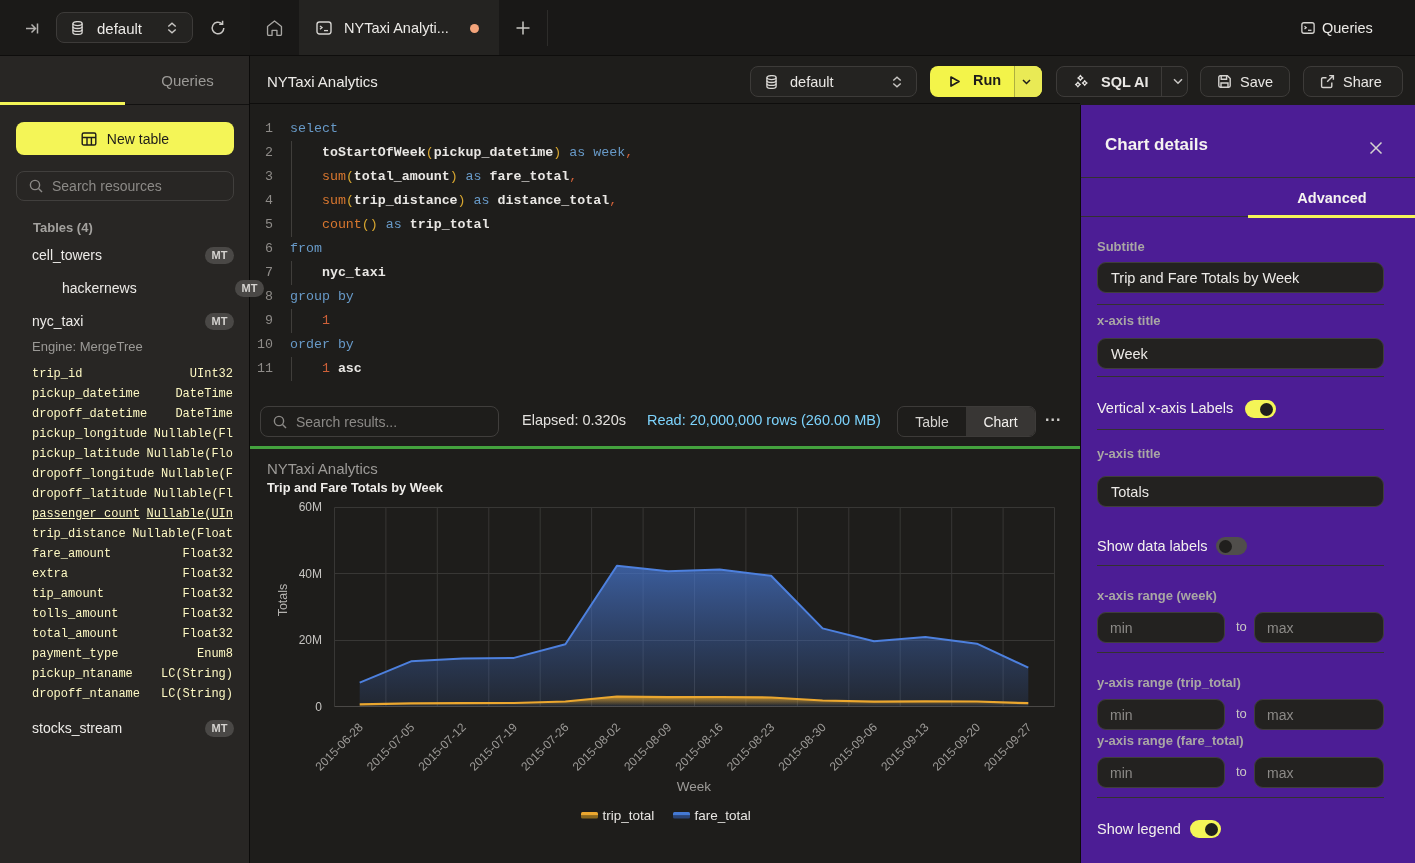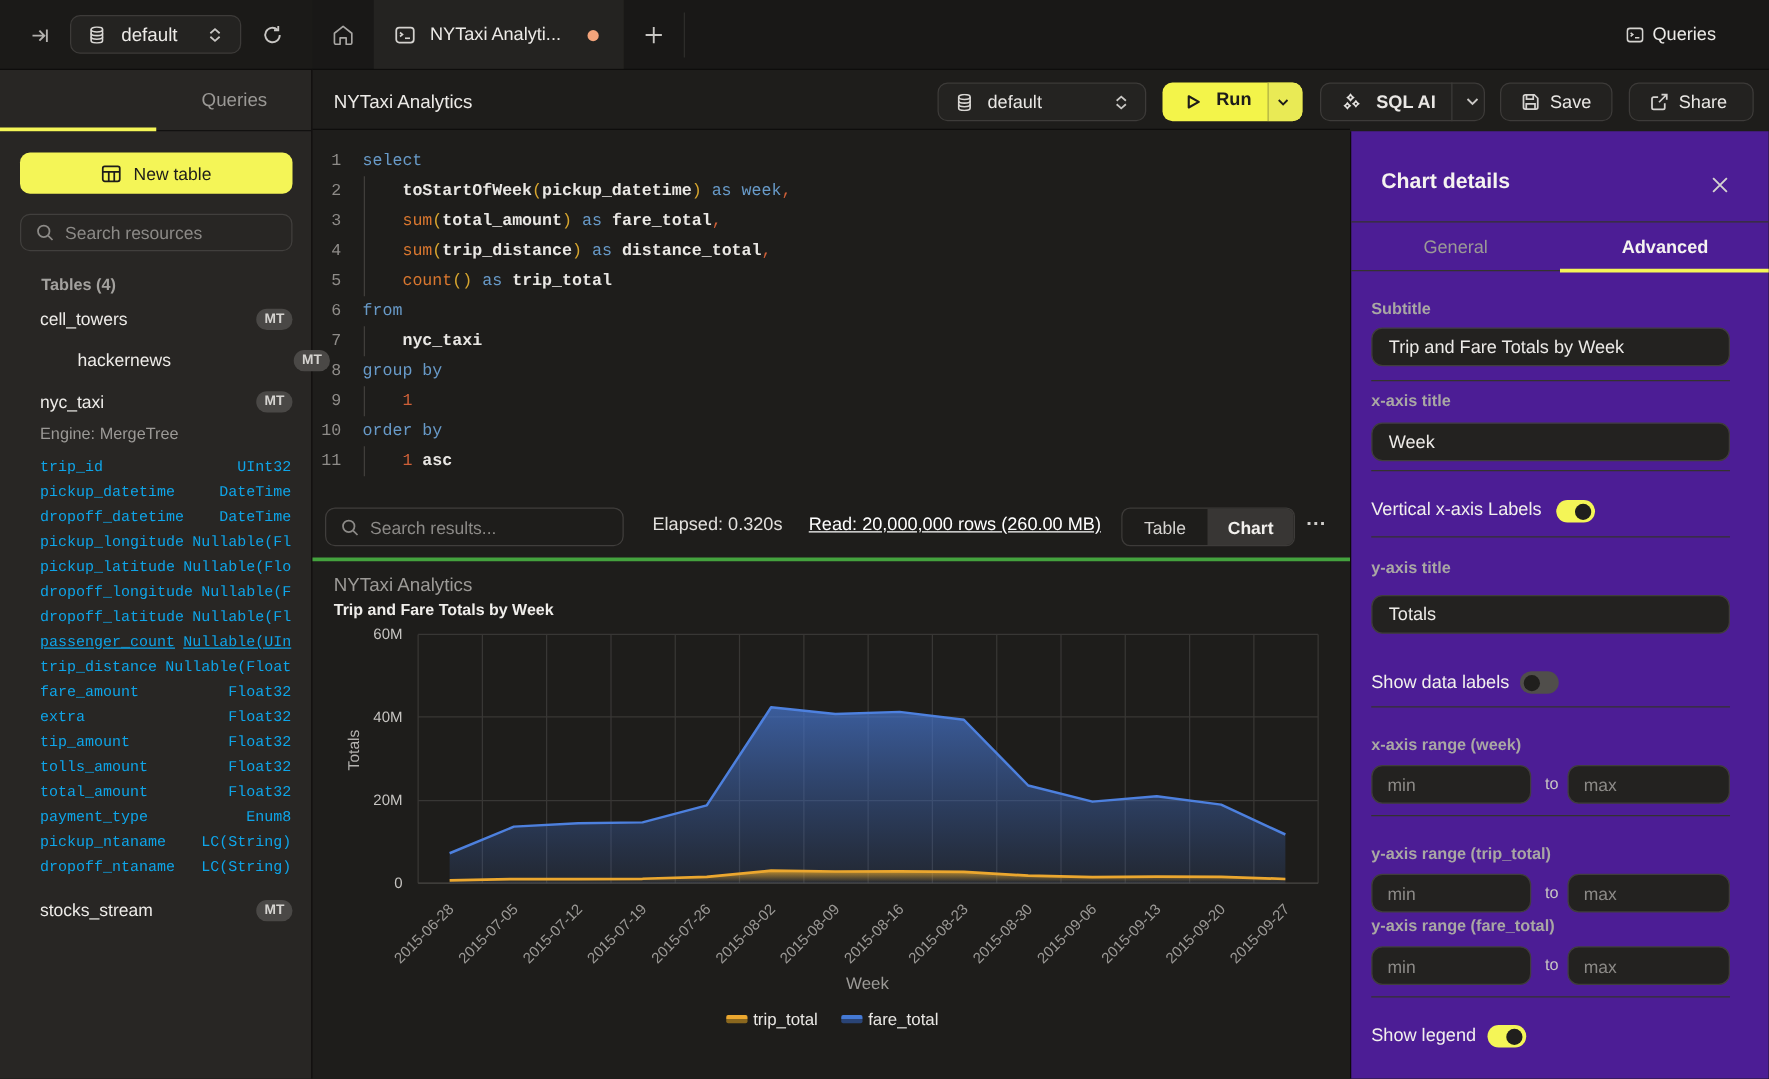--- a/index.html
+++ b/index.html
@@ -14,21 +14,21 @@
   #activetab { left:299px; top:0; width:200px; height:55px; background:#242321; }
   .seln { left:56px; top:12px; width:137px; height:31px; background:#242321; border:1px solid #3D3B39; border-radius:8px; }
 
   
   #sidebar { left:0; top:56px; width:250px; height:807px; background:#282624; border-right:1px solid #0C0B0A; }
   #sbtabs { left:0; top:0; width:249px; height:49px; border-bottom:1px solid #121110; }
   #newtable { left:16px; top:66px; width:218px; height:33px; background:#F4F557; border-radius:8px; color:#1D1C1A; font-size:14px; font-weight:500; display:flex; align-items:center; justify-content:center; gap:10px; }
   #sbsearch { left:16px; top:115px; width:218px; height:30px; border:1px solid #413F3D; border-radius:8px; color:#8C8A87; font-size:14px; display:flex; align-items:center; padding-left:12px; gap:9px; }
   .trow { left:32px; width:202px; height:18px; color:#EDEBE8; font-size:14px; display:flex; justify-content:space-between; align-items:center; }
   .badge { background:#4A4846; color:#D5D3D0; font-size:11px; font-weight:600; border-radius:9px; width:29px; height:17px; display:flex; align-items:center; justify-content:center; }
-  .col { left:32px; width:201px; color:#0ea5e9; font-size:12px; display:flex; justify-content:space-between; }
+  .col { left:32px; width:201px; color:#fef9c3; font-size:12px; display:flex; justify-content:space-between; }
 
   
   #main { left:250px; top:56px; width:830px; height:807px; }
   #toolbar { left:0; top:0; width:830px; height:48px; border-bottom:1px solid #0E0D0C; }
   .btn { background:#232220; border:1px solid #3D3B39; border-radius:8px; color:#E9E7E4; font-size:14px; font-weight:600; display:flex; align-items:center; }
 
   
   #editor { left:0; top:49px; width:830px; height:294px; }
   .cl { position:absolute; left:0; height:24px; line-height:24px; font-size:13.3px; white-space:pre; }
   .ln { position:absolute; width:23px; text-align:right; color:#8E8B88; }
@@ -289,24 +289,24 @@
 
   <div id="resbar" class="abs">
     <div class="abs" style="left:10px;top:7px;width:239px;height:31px;border:1px solid #403E3C;border-radius:8px;display:flex;align-items:center;padding-left:12px;gap:9px;color:#8C8A87;font-size:14px;">
       <svg width="14" height="14" viewBox="0 0 14 14">
         <circle cx="6" cy="6" r="4.6" stroke="#8C8A87" stroke-width="1.4" fill="none"></circle>
         <path d="M9.5 9.5L13 13" stroke="#8C8A87" stroke-width="1.4"></path>
       </svg>
       <span>Search results...</span>
     </div>
     <div class="abs" style="left:272px;top:13px;color:#E2E0DD;font-size:14.5px;">Elapsed: 0.320s</div>
-    <div class="abs" style="left:397px;top:13px;color:#ffffff;font-size:14.5px;text-decoration:underline;">Read: 20,000,000 rows (260.00 MB)</div>
+    <div class="abs" style="left:397px;top:13px;color:#7dd3fc;font-size:14.5px;">Read: 20,000,000 rows (260.00 MB)</div>
     <div class="abs" style="left:647px;top:7px;width:139px;height:31px;border:1px solid #3D3B39;border-radius:7px;overflow:hidden;display:flex;">
       <div style="width:69px;display:flex;align-items:center;justify-content:center;color:#D5D3D0;font-size:14px;">Table</div>
-      <div style="width:70px;display:flex;align-items:center;justify-content:center;color:#F2F0ED;font-size:14px;font-weight:700;background:#383634;">Chart</div>
+      <div style="width:70px;display:flex;align-items:center;justify-content:center;color:#F2F0ED;font-size:14px;font-weight:400;background:#383634;">Chart</div>
     </div>
     <div class="abs" style="left:795px;top:8px;color:#CFCDCA;font-size:16px;font-weight:700;letter-spacing:1px;">...</div>
   </div>
   <div id="greenline" class="abs"></div>
 
   <div class="abs" style="left:17px;top:404px;color:#9C9A97;font-size:15px;">NYTaxi Analytics</div>
   <div class="abs" style="left:17px;top:424px;color:#EFEDEA;font-size:12.8px;font-weight:700;">Trip and Fare Totals by Week</div>
   <svg class="abs" style="left:0;top:394px;" width="830" height="413" viewBox="0 0 830 413">
     <defs>
       <linearGradient id="bg1" x1="0" y1="57" x2="0" y2="256.5" gradientUnits="userSpaceOnUse">
@@ -374,21 +374,20 @@
     <text x="444.5" y="370" fill="#E8E6E3" font-size="13.5" font-family="Liberation Sans, sans-serif">fare_total</text>
   </svg>
 </div>
 
 <div id="panel" class="abs">
   <div class="abs" style="left:24px;top:30px;color:#F5F3F0;font-size:17px;font-weight:700;">Chart details</div>
   <svg class="abs" style="left:288px;top:36px;" width="14" height="14" viewBox="0 0 14 14">
     <path d="M1.5 1.5l11 11M12.5 1.5l-11 11" stroke="#D5D3D0" stroke-width="1.5"></path>
   </svg>
   <div class="abs" style="left:0;top:72px;width:335px;height:1px;background:#343230;"></div>
-  <div class="abs" style="left:0;top:73px;width:167px;height:39px;display:flex;align-items:center;justify-content:center;color:#9B9996;font-size:14.5px;">General</div>
   <div class="abs" style="left:167px;top:73px;width:168px;height:39px;display:flex;align-items:center;justify-content:center;color:#F5F3F0;font-size:14.5px;font-weight:700;">Advanced</div>
   <div class="abs" style="left:0;top:111px;width:167px;height:1px;background:#343230;"></div>
   <div class="abs" style="left:167px;top:110px;width:168px;height:3px;background:#F4F557;"></div>
 
   <div class="plabel" style="top:134px;">Subtitle</div>
   <div class="pinput" style="top:157px;">Trip and Fare Totals by Week</div>
   <div class="psep" style="top:199px;"></div>
 
   <div class="plabel" style="top:208px;">x-axis title</div>
   <div class="pinput" style="top:233px;">Week</div>

